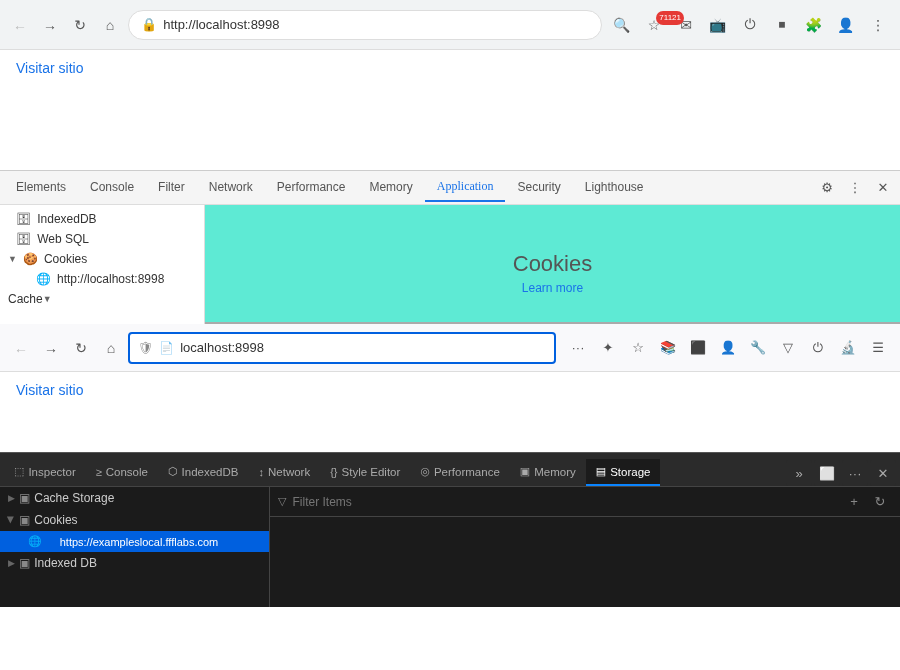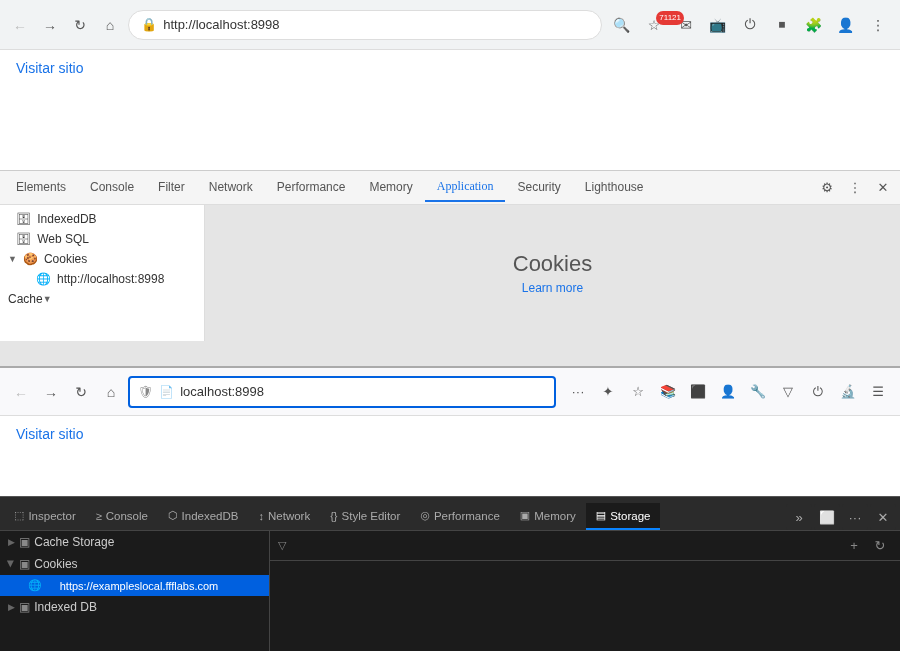--- a/index.html
+++ b/index.html
@@ -73,22 +73,22 @@
       padding: 10px 16px;
     }
     .visit-link {
       color: #1a73e8;
       text-decoration: none;
       font-size: 14px;
     }
 
     
     .chrome-devtools {
-      height: 196px;
-      background: #e5e5e5;
+      height: 152px;
+      background: #5eead4;
       border-top: 1px solid #ccc;
     }
     .devtools-tabs {
       display: flex;
       background: #f5f5f5;
       border-bottom: 1px solid #ddd;
       padding: 0 4px;
       align-items: center;
       height: 34px;
       gap: 0;
@@ -538,20 +538,21 @@
         <div class="ff-sidebar-parent">
           <span class="arrow">▶</span>
           <span style="color:#888;">▣</span>
           <span>Indexed DB</span>
         </div>
       </div>
 
       <div class="ff-main">
         <div class="ff-filter-bar">
           <span class="ff-filter-icon">▽</span>
+          <input class="ff-filter-input" type="text" placeholder="Filter Items" style="">
           <div class="ff-filter-actions">
             <button class="ff-action-btn">+</button>
             <button class="ff-action-btn">↻</button>
           </div>
         </div>
       </div>
     </div>
   </div>
 </div>
 

